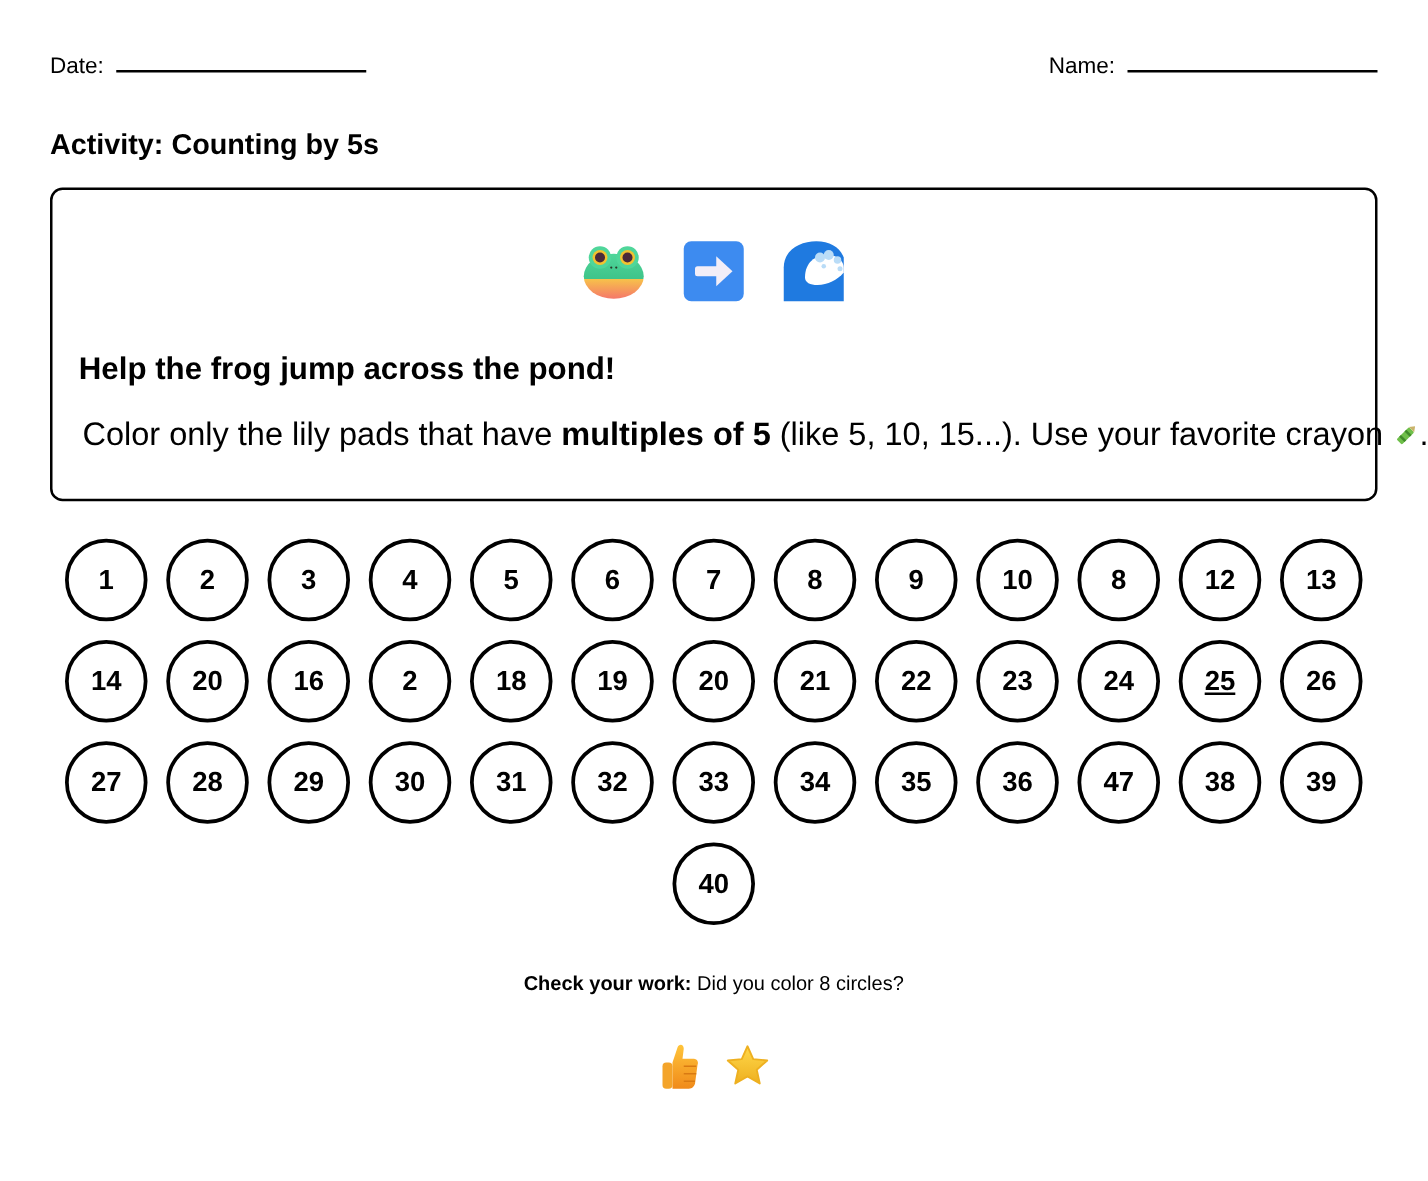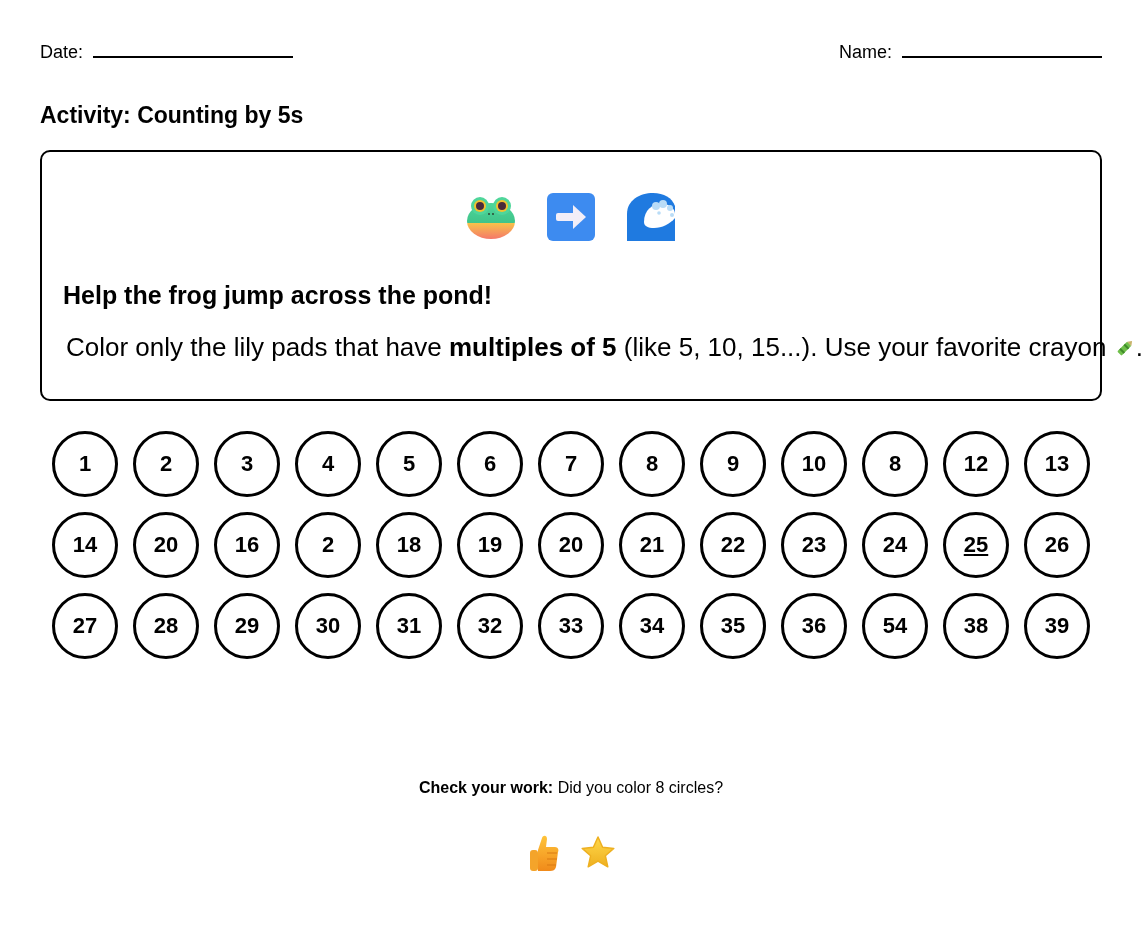--- a/index.html
+++ b/index.html
@@ -245,24 +245,25 @@
   <div class="pad" style="left:52px;top:593px;">27</div>
   <div class="pad" style="left:133px;top:593px;">28</div>
   <div class="pad" style="left:214px;top:593px;">29</div>
   <div class="pad" style="left:295px;top:593px;">30</div>
   <div class="pad" style="left:376px;top:593px;">31</div>
   <div class="pad" style="left:457px;top:593px;">32</div>
   <div class="pad" style="left:538px;top:593px;">33</div>
   <div class="pad" style="left:619px;top:593px;">34</div>
   <div class="pad" style="left:700px;top:593px;">35</div>
   <div class="pad" style="left:781px;top:593px;">36</div>
-  <div class="pad" style="left:862px;top:593px;">54</div>
+  <div class="pad" style="left:862px;top:593px;">47</div>
   <div class="pad" style="left:943px;top:593px;">38</div>
   <div class="pad" style="left:1024px;top:593px;">39</div>
 
+  <div class="pad" style="left:538px;top:674px;">40</div>
 
   <div class="check"><b>Check your work:</b><span> Did you color 8 circles?</span></div>
 
   <div class="reward-row">
     <div class="reward-icon">
       <svg width="32" height="38" viewBox="0 0 32 38">
         <defs>
           <linearGradient id="thumbG" x1="0" y1="0" x2="0" y2="1">
             <stop offset="0" stop-color="#ffc43a"></stop>
             <stop offset="1" stop-color="#f08a1a"></stop>

